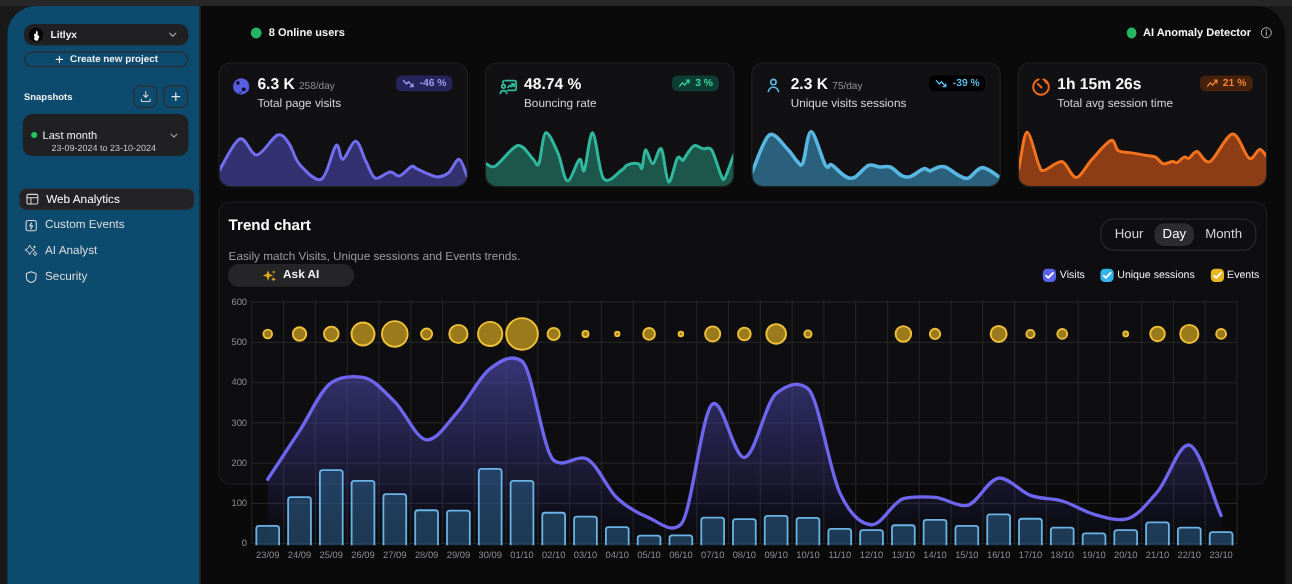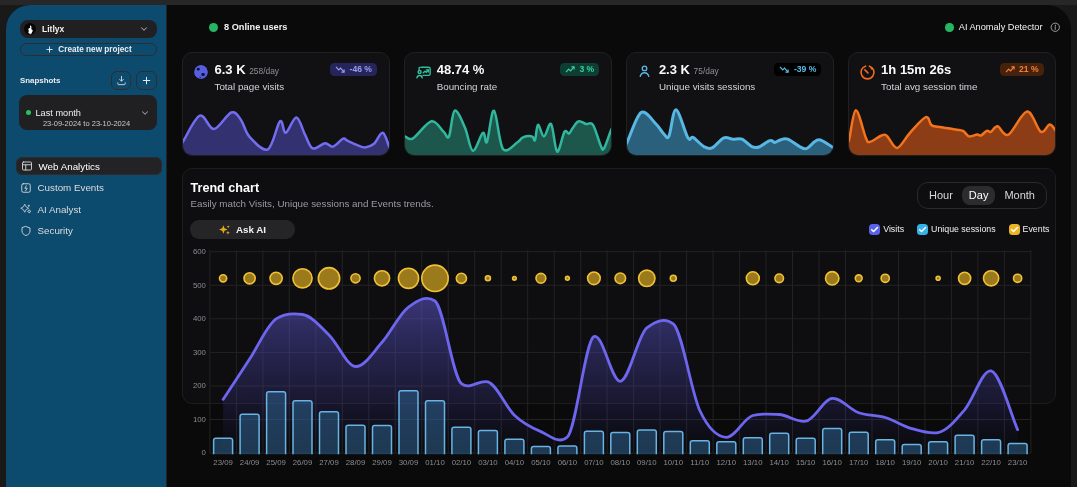--- a/index.html
+++ b/index.html
@@ -20,34 +20,34 @@
 #lastmonth .dot { width:5px; height:5px; border-radius:50%; background:#21c45d; }
 #lastmonth .nm { color:#f0f0f2; font-size:9.2px; flex:1; }
 #daterange { position:absolute; left:0; top:113.5px; width:161px; text-align:center; color:#c9c9cd; font-size:7.5px; }
 .nav { position:absolute; left:9.5px; width:146px; height:17.5px; display:flex; align-items:center; gap:6px;
   padding-left:4px; color:#dcdcde; font-size:9.8px; border-radius:6px; }
 .nav.active { background:#232326; color:#fff; border:1px solid #2c2c2f; }
 #onlineusers { position:absolute; left:175px; top:17px; display:flex; align-items:center; gap:6px;
   color:#f2f2f2; font-size:9.2px; font-weight:bold;margin-left:28px; }
 #onlineusers .dot { width:9px; height:9px; border-radius:50%; background:#26b563; }
 #anomaly { position:absolute; right:11px; top:17px; display:flex; align-items:center; gap:5px;
-  color:#f4f4f4; font-size:9.2px; font-weight:normal; }
+  color:#f4f4f4; font-size:9.2px; font-weight:bold; }
 #anomaly .dot { width:8.5px; height:8.5px; border-radius:50%; background:#26b563; }
 .card { position:absolute; top:46.5px; width:208px; height:104px; background:#111113; border:1px solid #202023;
   border-radius:10px; overflow:hidden; }
 .cicon { position:absolute; left:10px; top:11px; }
 .cval { position:absolute; left:32px; top:9px; color:#fafafa; font-size:13px; font-weight:bold; }
 .cval .suffix { color:#8f8f98; font-size:8.4px; font-weight:normal; }
 .clabel { position:absolute; left:32px; top:28.5px; color:#d4d4d9; font-size:9.8px; }
 .badge { position:absolute; right:11.5px; top:10px; height:13.5px; border-radius:4.5px; padding:0 5px;
   display:flex; align-items:center; gap:3.5px; font-size:8.6px; font-weight:bold; }
 #trend { position:absolute; left:175.5px; top:163px; width:874.5px; height:236px; background:#0e0e10;
   border:1px solid #1d1d20; border-radius:10px; }
 #trend h2 { position:absolute; left:8px; top:12px; color:#fff; font-size:12.6px; font-weight:bold; }
-#trend .sub { position:absolute; left:8px; top:29px; color:#9a9aa2; font-size:9.8px; }
+#trend .sub { position:absolute; left:8px; top:40px; color:#9a9aa2; font-size:9.8px; }
 #seg { position:absolute; right:8px; top:13px; width:130px; height:26.5px; border:1px solid #2a2a2d; border-radius:11px;
   display:flex; align-items:center; justify-content:space-between; padding:0 4px; font-size:11px; color:#d8d8da; }
 #seg span { padding:0 7px; }
 #seg .on { background:#2c2c2f; border-radius:8px; height:19px; line-height:19px; color:#fff; }
 #askai { position:absolute; left:7.5px; top:51px; width:105px; height:18.5px; background:#252528; border-radius:9px;
   display:flex; align-items:center; justify-content:center; gap:6px; color:#f2f2f2; font-size:9.8px; font-weight:bold; }
 #legend { position:absolute; right:5.5px; top:54.5px; display:flex; align-items:center; gap:13px;
   color:#f2f2f2; font-size:8.8px; }
 #legend .it { display:flex; align-items:center; gap:3px; }
 .cb { width:11px; height:11px; border-radius:3.5px; display:inline-flex; align-items:center; justify-content:center; }

